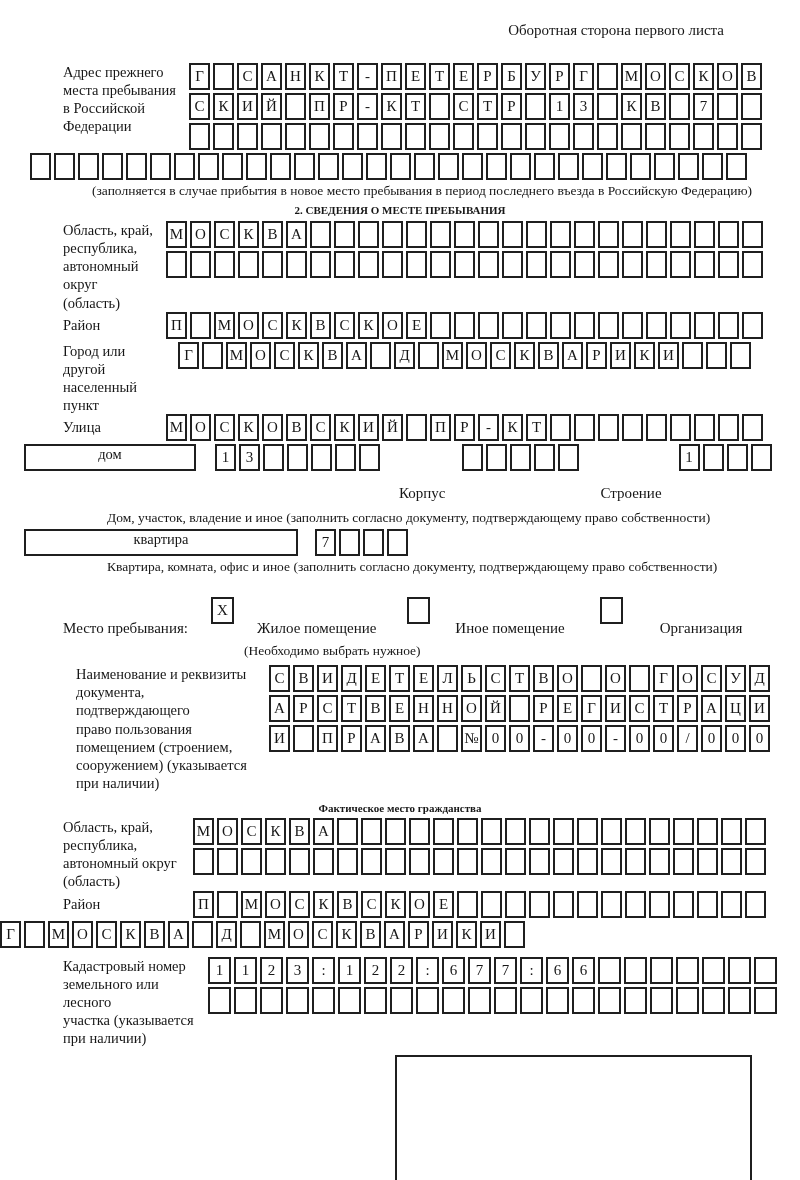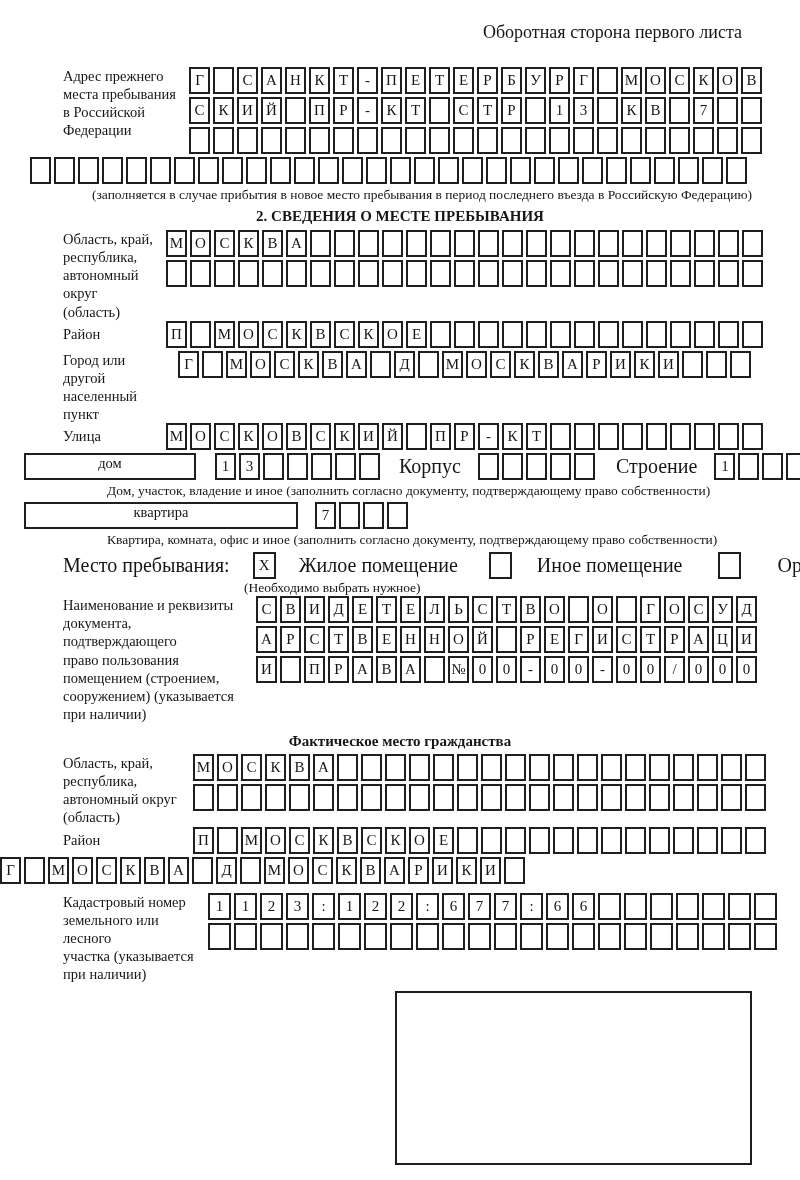--- a/index.html
+++ b/index.html
@@ -4,45 +4,45 @@
 <style>
   * { margin:0; padding:0; box-sizing:border-box; }
   html,body { background:#fff; }
   body {
     width:800px; height:1180px;
     font-family:"Liberation Serif", serif;
     color:#161616; position:relative; overflow:hidden;
   }
   .page { width:800px; height:1180px; padding-top:22px; }
 
-  .hdr { text-align:right; padding-right:58px; font-size:18px; margin-bottom:24px; }
+  .hdr { text-align:right; padding-right:76px; font-size:15px; margin-bottom:24px; }
 
   .frow { display:flex; align-items:flex-start;gap:11px; }
   .flabel { font-size:14.5px; line-height:1.25; flex:none; }
   .ml63 { margin-left:63px; }
 
   .boxrow { display:flex; gap:3px; margin-bottom:3px; flex:none; }
   .cbox {
     width:21px; height:27px; flex:none;
     border:2px solid #1f1f1f;
     display:flex; align-items:center; justify-content:center;
     font-size:15px; line-height:1;
   }
   .cbox.w23 { width:23px; }
 
   .note { font-size:13.5px;padding-left:44px; }
   .note-center { text-align:center; margin-top:3px; }
-  .title { font-size:15px; font-weight:bold; text-align:center; }
+  .title { font-size:11px; font-weight:bold; text-align:center; }
 
   .widebox {
     height:27px; border:2px solid #1f1f1f; flex:none;
     display:flex; align-items:flex-start; justify-content:center;
     font-size:14.5px;
   }
-  .inline-label { font-size:20px; line-height:27px; flex:none; }
+  .inline-label { font-size:15px; line-height:27px; flex:none;margin-top:36px; }
   .chk {
     width:23px; height:27px; border:2px solid #1f1f1f; flex:none;
     display:flex; align-items:center; justify-content:center; font-size:15px;
   }
 
   .stamp-box {
     margin-left:395px; margin-top:8px;
     width:357px; height:174px;
     border:2px solid #1f1f1f;
   }
@@ -386,21 +386,21 @@
     <span class="inline-label ml63">Место пребывания:</span>
     <span class="chk" style="margin-left:12px;">X</span>
     <span class="inline-label" style="margin-left:12px;">Жилое помещение</span>
     <span class="chk" style="margin-left:20px;"></span>
     <span class="inline-label" style="margin-left:14px;">Иное помещение</span>
     <span class="chk" style="margin-left:24px;"></span>
     <span class="inline-label" style="margin-left:26px;">Организация</span>
   </div>
   <div class="note" style="margin-left:200px; margin-top:1px;">(Необходимо выбрать нужное)</div>
 
-  <div class="frow" style="">
+  <div class="frow" style="margin-top:6px;padding-left:13px;">
     <div class="flabel ml63" style="width:182px;">
         <div>Наименование и реквизиты</div>
         <div>документа, подтверждающего</div>
         <div>право пользования</div>
         <div>помещением (строением,</div>
         <div>сооружением) (указывается</div>
         <div>при наличии)</div>
       </div>
     <div>
       <div class="boxrow">

